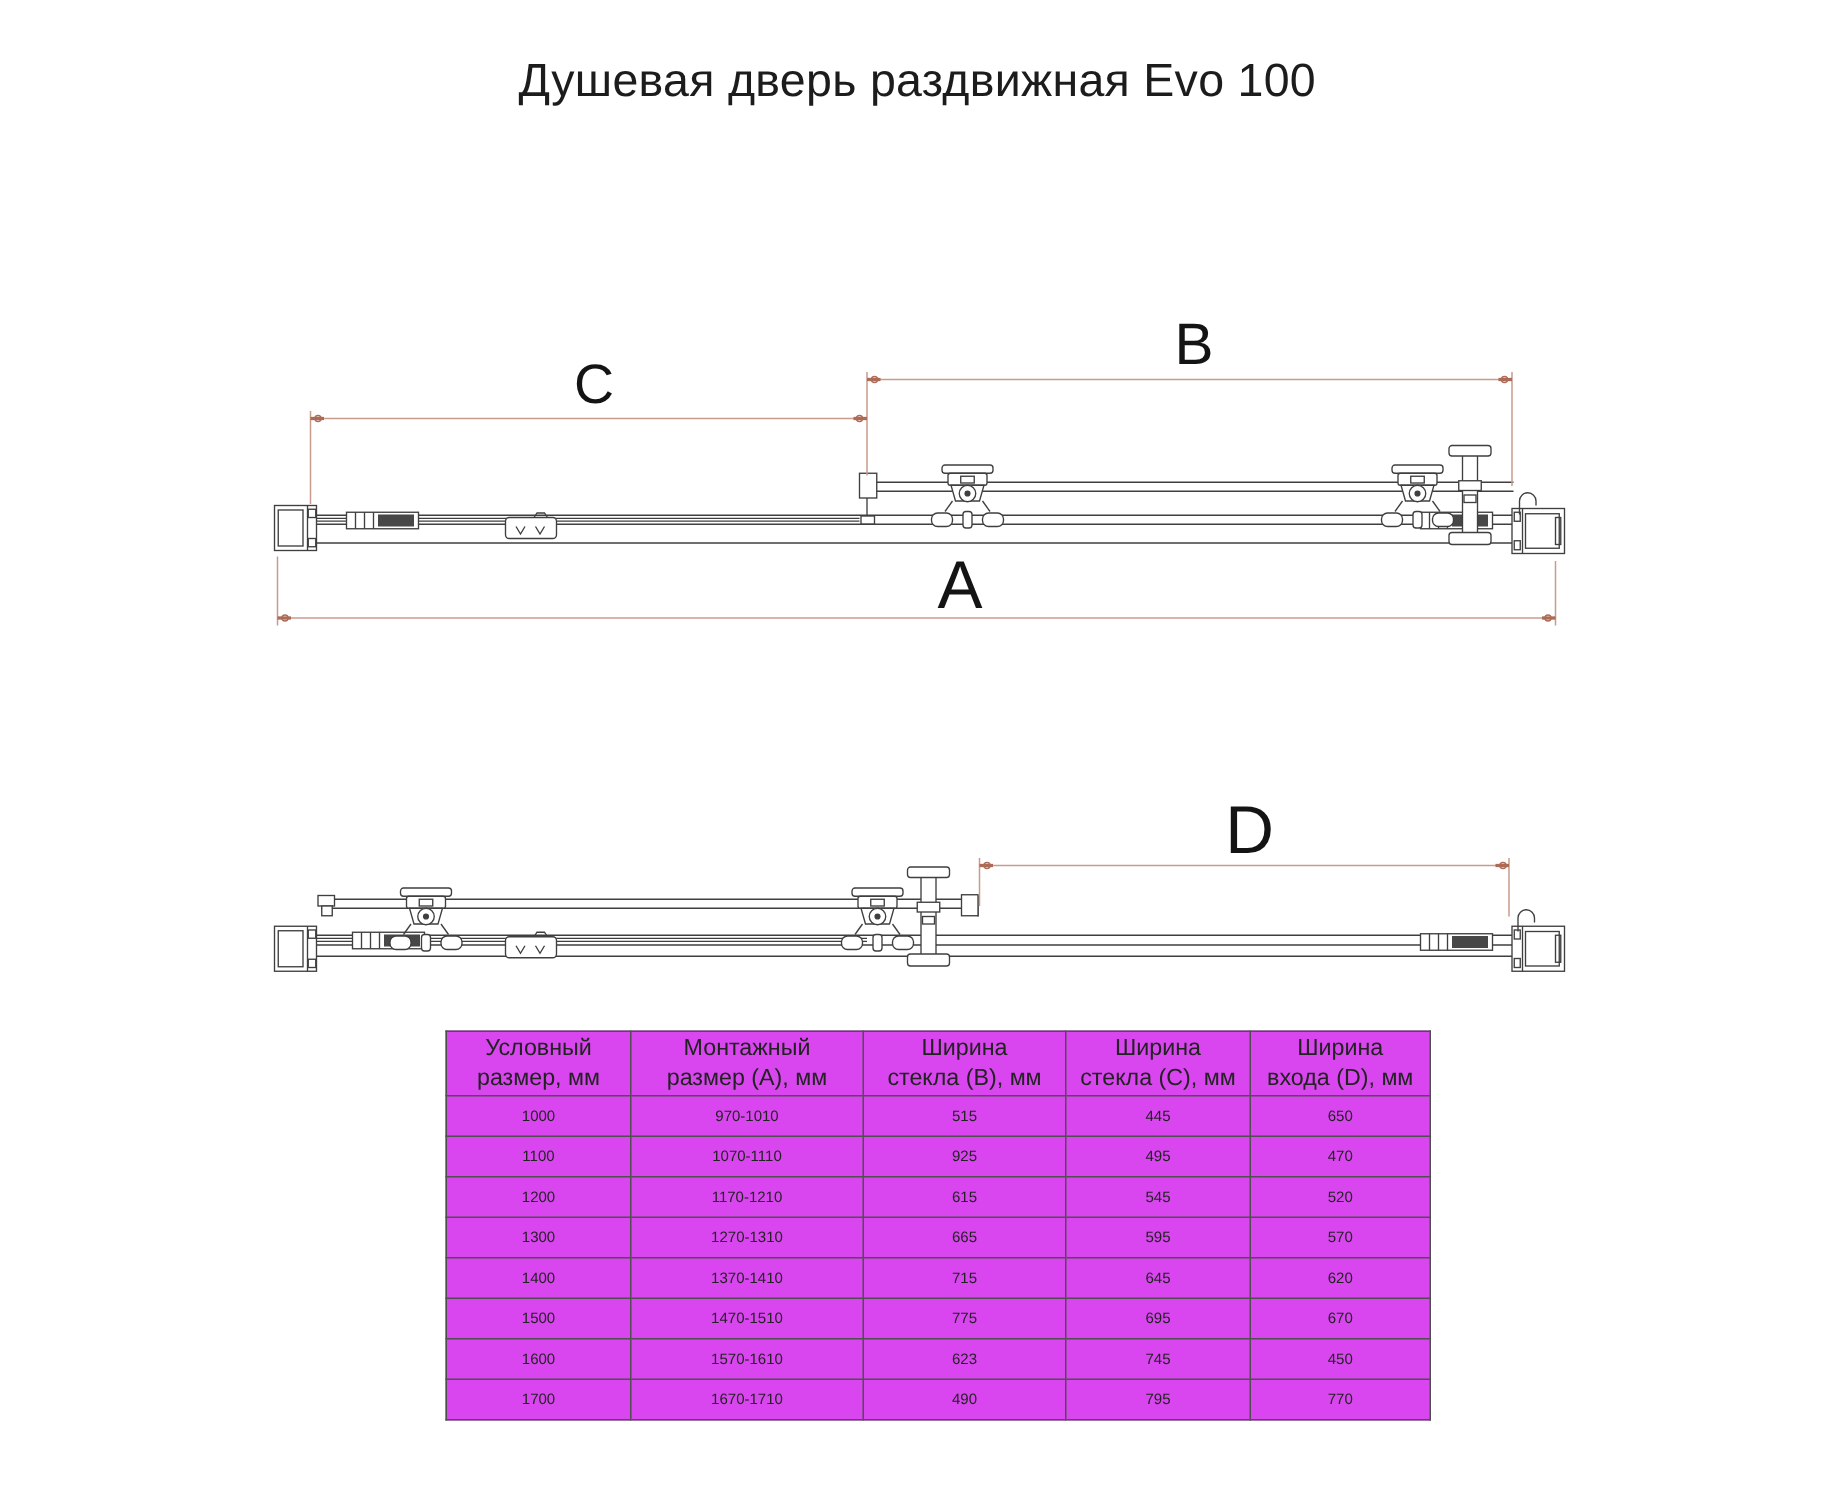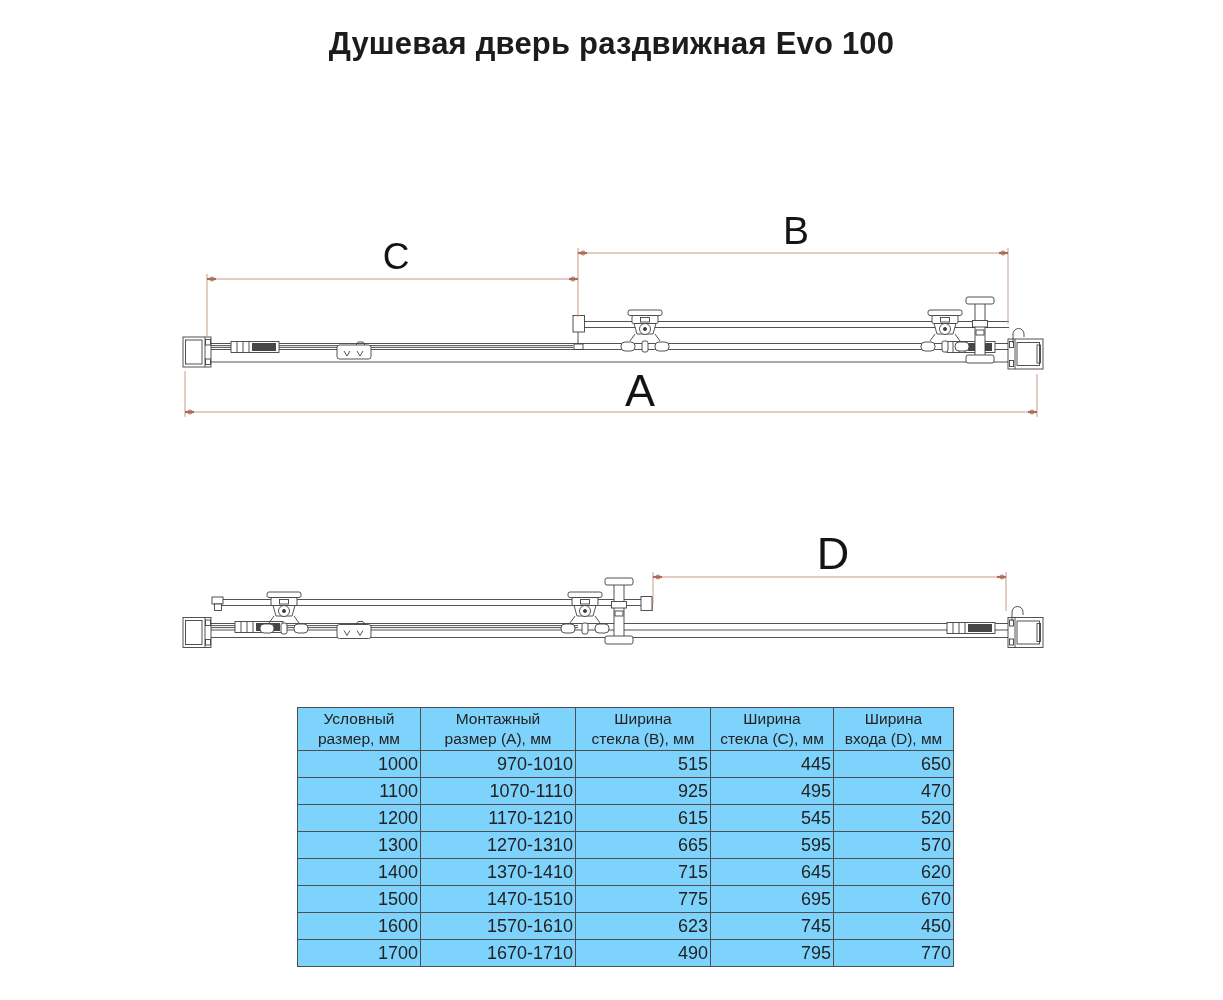--- a/index.html
+++ b/index.html
@@ -1,31 +1,31 @@
 <!DOCTYPE html>
 <html><head>
 <meta charset="utf-8">
 <style>
   html,body{margin:0;padding:0;background:#fff;}
   .page{position:relative;width:1223px;height:1000px;background:#fff;overflow:hidden;
         font-family:"Liberation Sans",sans-serif;}
-  .title{position:absolute;top:22px;left:0;width:100%;text-align:center;
-         color:#1c1c1c;font-size:31px;line-height:43px;font-weight:700;letter-spacing:.2px;}
+  .title{position:absolute;top:32px;left:0;width:100%;text-align:center;
+         color:#1c1c1c;font-size:31px;line-height:43px;font-weight:400;letter-spacing:.2px;}
   .drawing{position:absolute;left:0;top:0;}
   .ink{stroke:#3f3f3f;stroke-width:0.9;fill:none;}
   .dim{stroke:#c99b8c;stroke-width:1;fill:none;}
   .dimmark{stroke:#ad6b57;fill:none;}
   .dimlabel{position:absolute;transform:translate(-50%,-50%);color:#141414;
             font-weight:400;line-height:1;}
-  table.sizes{position:absolute;left:297px;top:707px;border-collapse:collapse;
-              table-layout:fixed;color:#222;background:#7dd3fc;}
+  table.sizes{position:absolute;left:297px;top:687px;border-collapse:collapse;
+              table-layout:fixed;color:#222;background:#d946ef;}
   table.sizes th,table.sizes td{border:1px solid #4f4f4f;text-align:center;
               vertical-align:middle;padding:0 2px;font-weight:400;}
   table.sizes th{height:42px;font-size:15.5px;line-height:1.28;white-space:pre-line;}
-  table.sizes td{height:26px;font-size:18px;text-align:right;}
+  table.sizes td{height:26px;font-size:10px;}
 </style>
 </head>
 <body>
 
 <div class="page">
 
   <div class="title">
     <div>Душевая дверь раздвижная Evo 100</div>
   </div>
 

